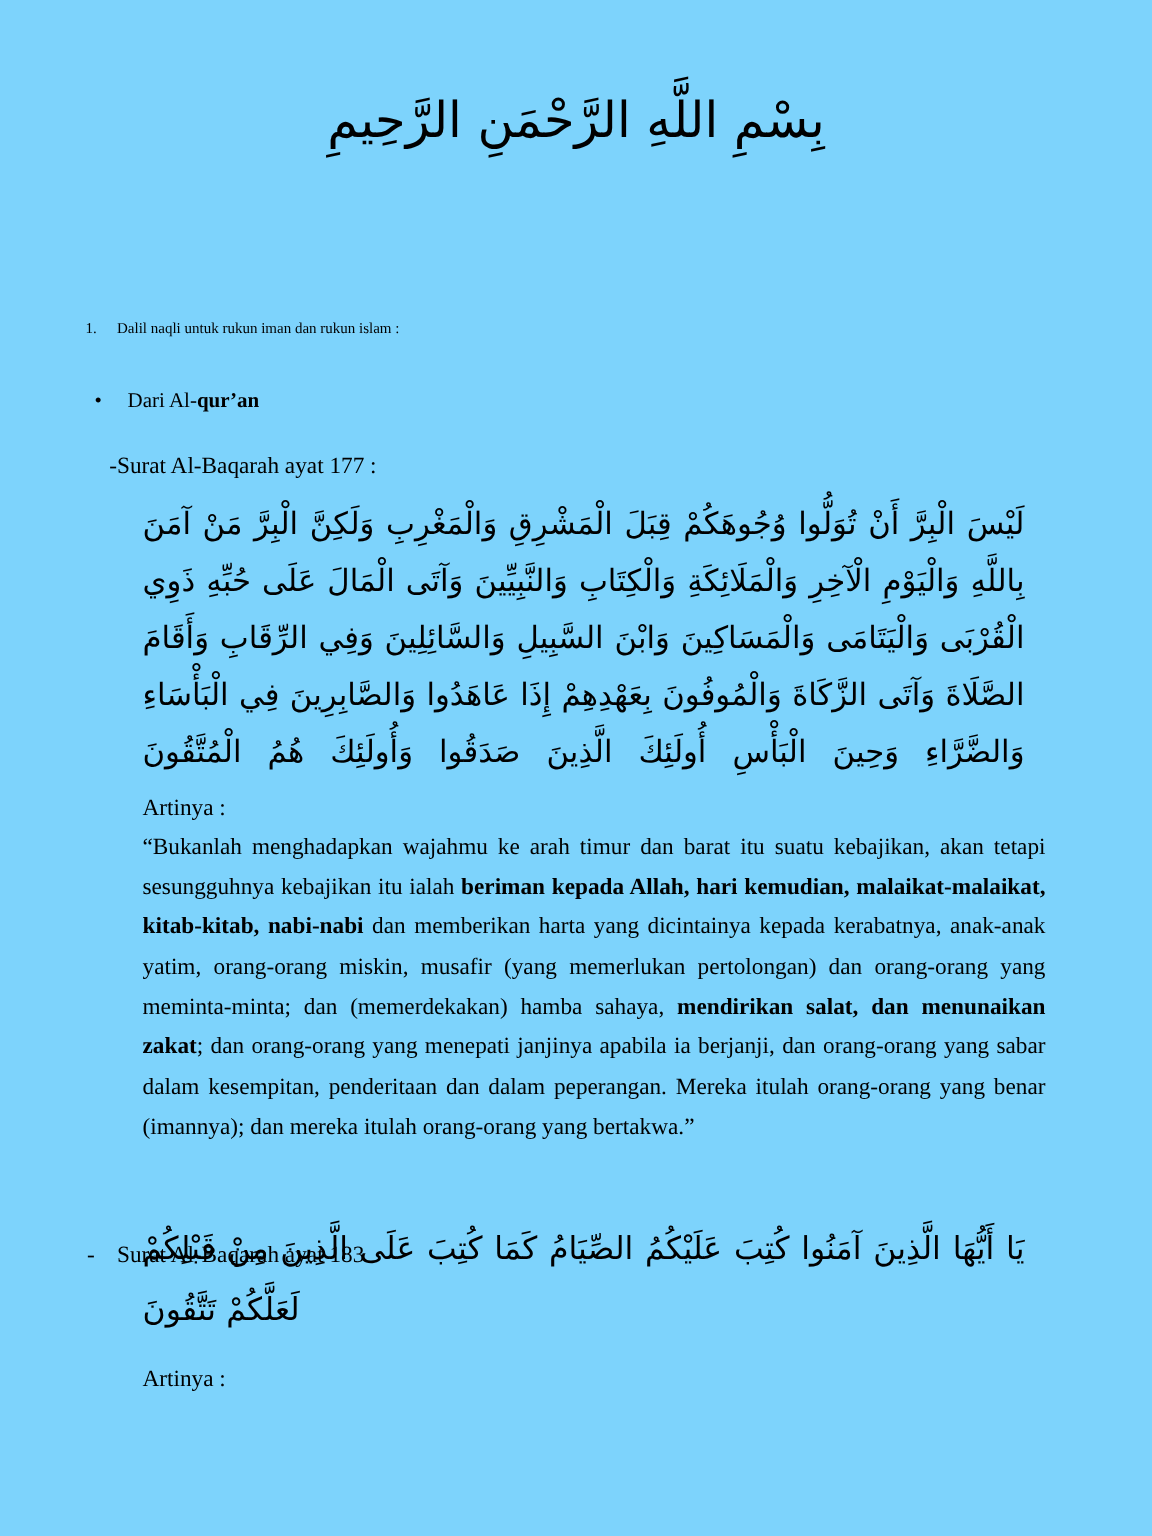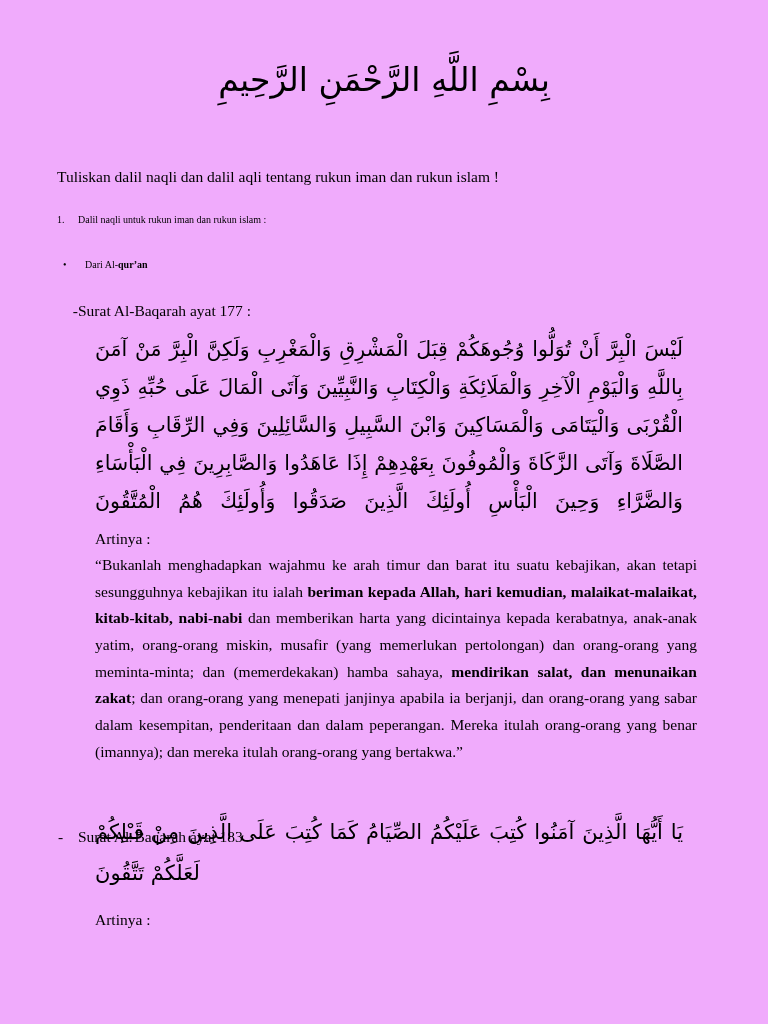--- a/index.html
+++ b/index.html
@@ -16,21 +16,21 @@
     color: #000000;
     -webkit-font-smoothing: antialiased;
   }
 
   .page {
     position: relative;
     width: 768px;
     height: 1024px;
     box-sizing: border-box;
     padding: 0;
-    background: #f0abfc;
+    background: #7dd3fc;
   }
 
   
   .basmalah {
     text-align: center;
     font-family: "DejaVu Sans", "Liberation Sans", sans-serif;
     font-size: 33px;
     line-height: 1.45;
     direction: rtl;
     unicode-bidi: embed;
@@ -60,21 +60,21 @@
   }
   .numbered .marker {
     display: inline-block;
     width: 21px;
   }
 
   .bulleted {
     position: absolute;
     left: 63px;
     top: 257px;
-    font-size: 10px;
+    font-size: 14px;
     line-height: 1.5;
     white-space: nowrap;
   }
   .bulleted .marker {
     display: inline-block;
     width: 22px;
   }
 
   .dashed {
     position: absolute;
@@ -142,21 +142,20 @@
   .terjemah b { font-weight: 700; }
   .inline-bold { font-weight: 700; }
 </style>
 </head>
 <body>
 
 <div class="page">
 
   <div class="basmalah">بِسْمِ اللَّهِ الرَّحْمَنِ الرَّحِيمِ</div>
 
-  <div class="prompt">Tuliskan dalil naqli dan dalil aqli tentang rukun iman dan rukun islam !</div>
 
   <div class="numbered">
     <span class="marker">1.</span><span>Dalil naqli untuk rukun iman dan rukun islam :</span>
   </div>
 
   <div class="bulleted">
     <span class="marker">•</span><span>Dari Al-</span><span class="inline-bold">qur’an</span>
   </div>
 
   <div class="dashed dash-177">

